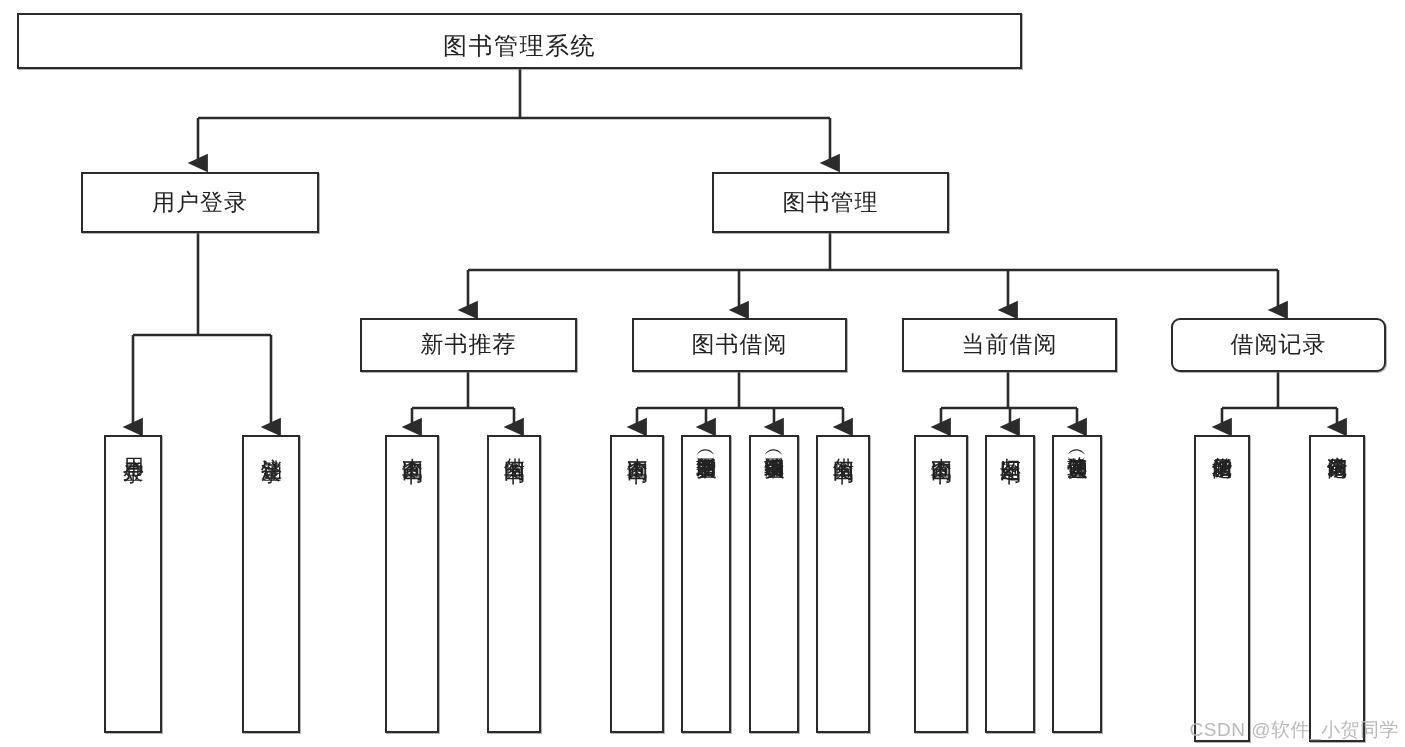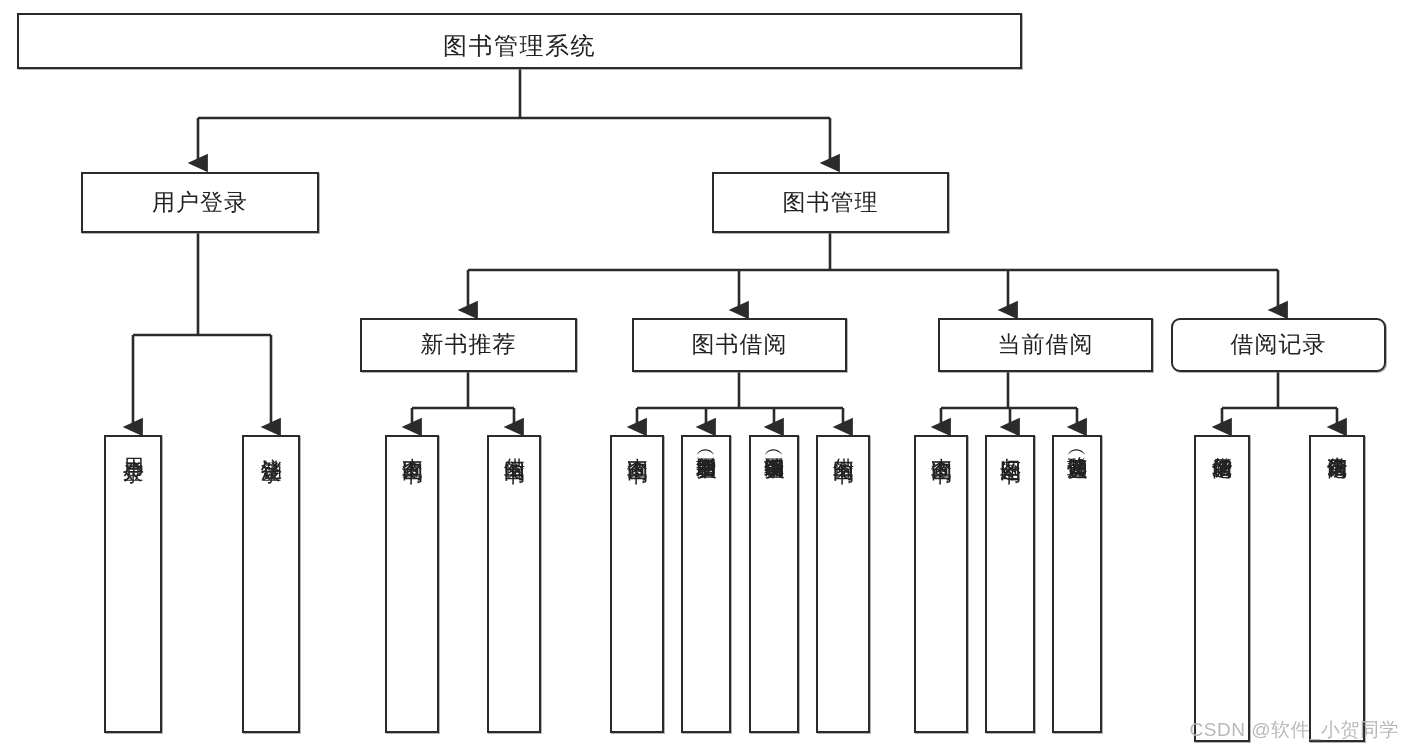--- a/index.html
+++ b/index.html
@@ -146,21 +146,21 @@
   <div class="node horiz" style="left:712px; top:172px; width:237px; height:61px;">
     <span class="label">图书管理</span>
   </div>
 
   <div class="node horiz" style="left:360px; top:318px; width:217px; height:54px;">
     <span class="label">新书推荐</span>
   </div>
   <div class="node horiz" style="left:632px; top:318px; width:215px; height:54px;justify-content:center;">
     <span class="label">图书借阅</span>
   </div>
-  <div class="node horiz" style="left:938px; top:318px; width:215px; height:54px;">
+  <div class="node horiz" style="left:902px; top:318px; width:215px; height:54px;">
     <span class="label">当前借阅</span>
   </div>
   <div class="node horiz" style="left:1171px; top:318px; width:215px; height:54px;border-radius:9px;">
     <span class="label">借阅记录</span>
   </div>
 
   <div class="node vert" style="left:104px; top:435px; width:58px; height:298px;">
     <span class="label">用户登录</span>
   </div>
   <div class="node vert" style="left:242px; top:435px; width:58px; height:298px;">

